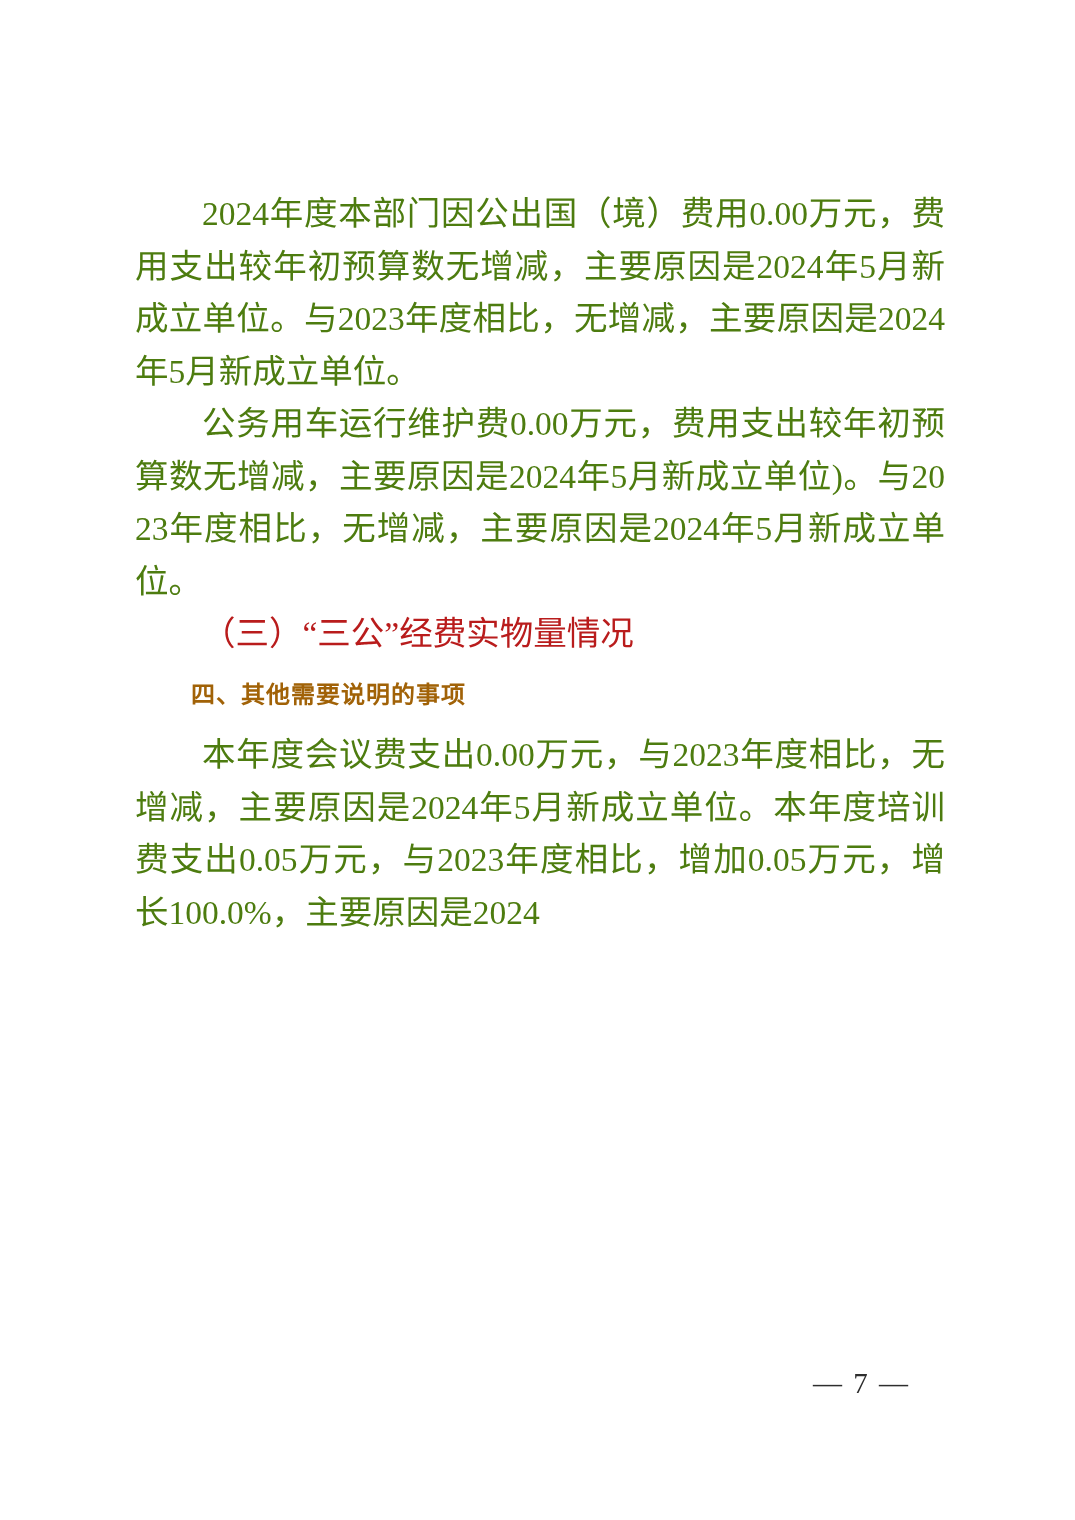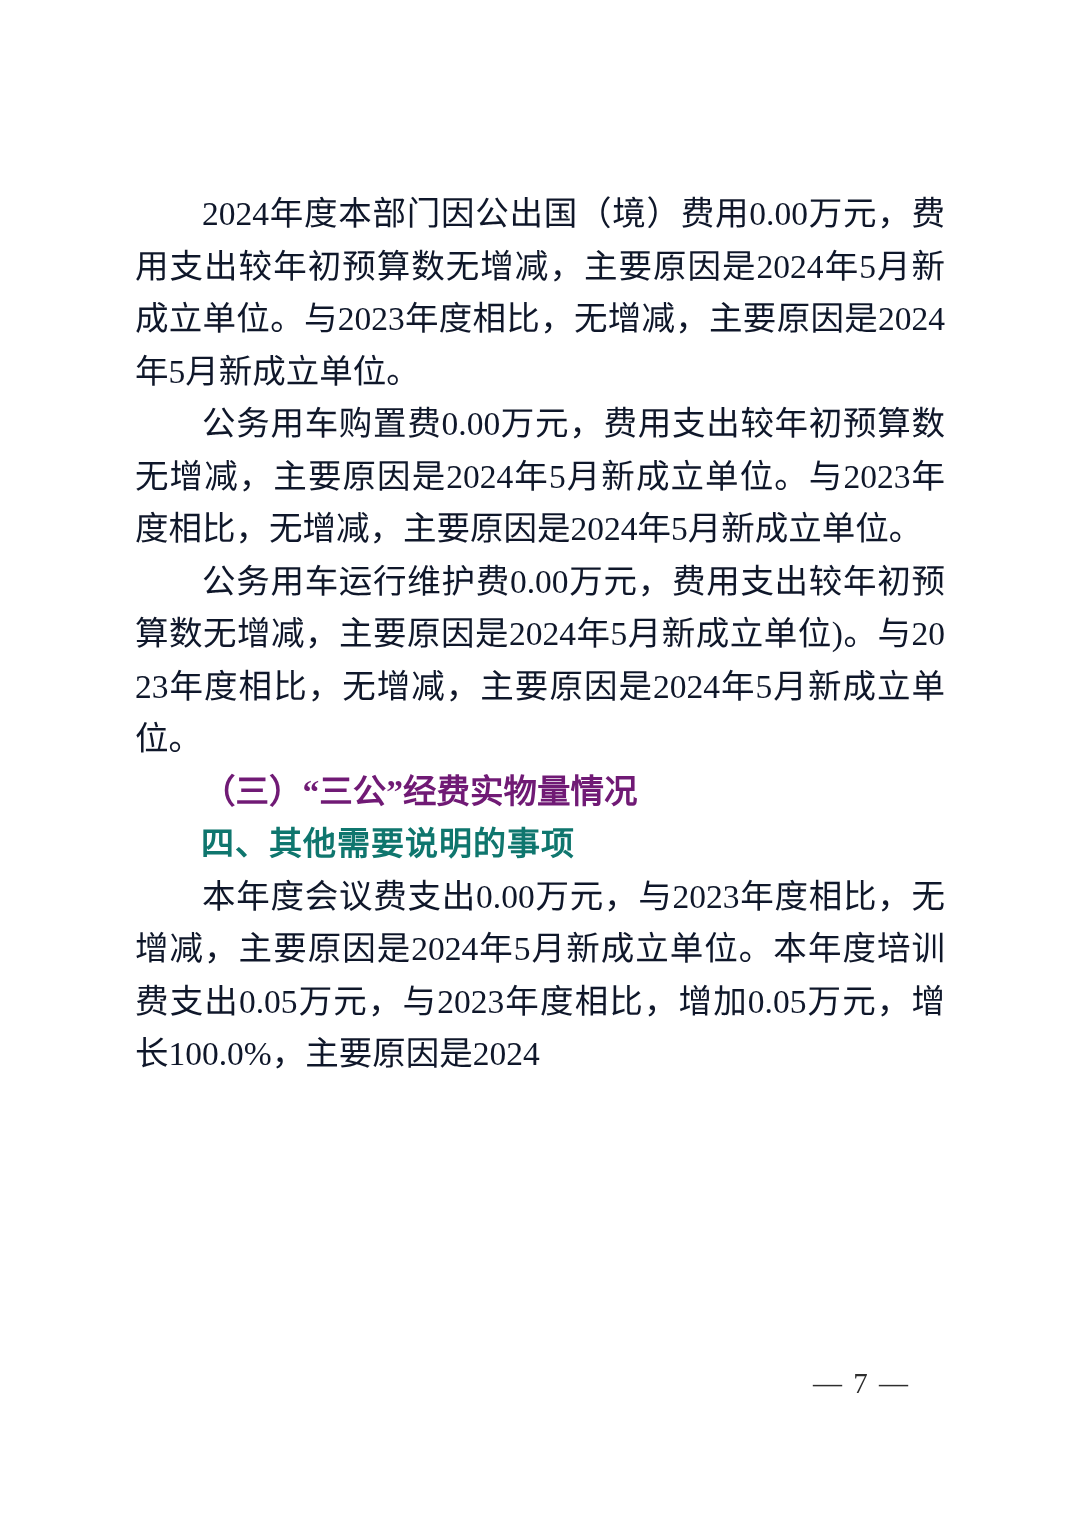--- a/index.html
+++ b/index.html
@@ -18,44 +18,44 @@
     position: absolute;
     left: 135px;
     top: 188px;
     width: 810px;
   }
   .para {
     margin: 0;
     font-family: "Liberation Serif", "DejaVu Serif", serif;
     font-size: 33.5px;
     line-height: 52.5px;
-    color: #0f172a;
+    color: #4d7c0f;
     text-align: justify;
     text-justify: inter-character;
     text-align-last: left;
     text-indent: 2em;
     word-break: break-all;
   }
   .heading-kai {
     margin: 0;
     font-family: "Liberation Serif", "DejaVu Serif", serif;
-    font-weight: 700;
+    font-weight: 400;
     font-size: 33.5px;
     line-height: 52.5px;
-    color: #701a75;
+    color: #b91c1c;
     text-indent: 2em;
     word-break: break-all;
   }
   .heading-hei {
-    margin: 0;
+    margin: 8px;
     font-family: "Liberation Sans", "DejaVu Sans", sans-serif;
     font-weight: 700;
-    font-size: 33px;
+    font-size: 24px;
     line-height: 52.5px;
-    color: #0f766e;
+    color: #a16207;
     text-indent: 2em;
     letter-spacing: 1px;
     word-break: break-all;
   }
   .page-number {
     position: absolute;
     top: 1365px;
     right: 165px;
     font-family: "Liberation Serif", "DejaVu Serif", serif;
     font-size: 29px;
@@ -64,20 +64,19 @@
     letter-spacing: 2px;
     white-space: pre;
   }
 </style>
 </head>
 <body>
 
 <div class="page">
   <div class="content">
     <p class="para">2024年度本部门因公出国（境）费用0.00万元，费用支出较年初预算数无增减，主要原因是2024年5月新成立单位。与2023年度相比，无增减，主要原因是2024年5月新成立单位。</p>
-    <p class="para">公务用车购置费0.00万元，费用支出较年初预算数无增减，主要原因是2024年5月新成立单位。与2023年度相比，无增减，主要原因是2024年5月新成立单位。</p>
     <p class="para">公务用车运行维护费0.00万元，费用支出较年初预算数无增减，主要原因是2024年5月新成立单位)。与2023年度相比，无增减，主要原因是2024年5月新成立单位。</p>
     <p class="heading-kai">（三）“三公”经费实物量情况</p>
     <p class="heading-hei">四、其他需要说明的事项</p>
     <p class="para">本年度会议费支出0.00万元，与2023年度相比，无增减，主要原因是2024年5月新成立单位。本年度培训费支出0.05万元，与2023年度相比，增加0.05万元，增长100.0%，主要原因是2024</p>
   </div>
   <div class="page-number">— 7 —</div>
 </div>
 
 </body></html>

